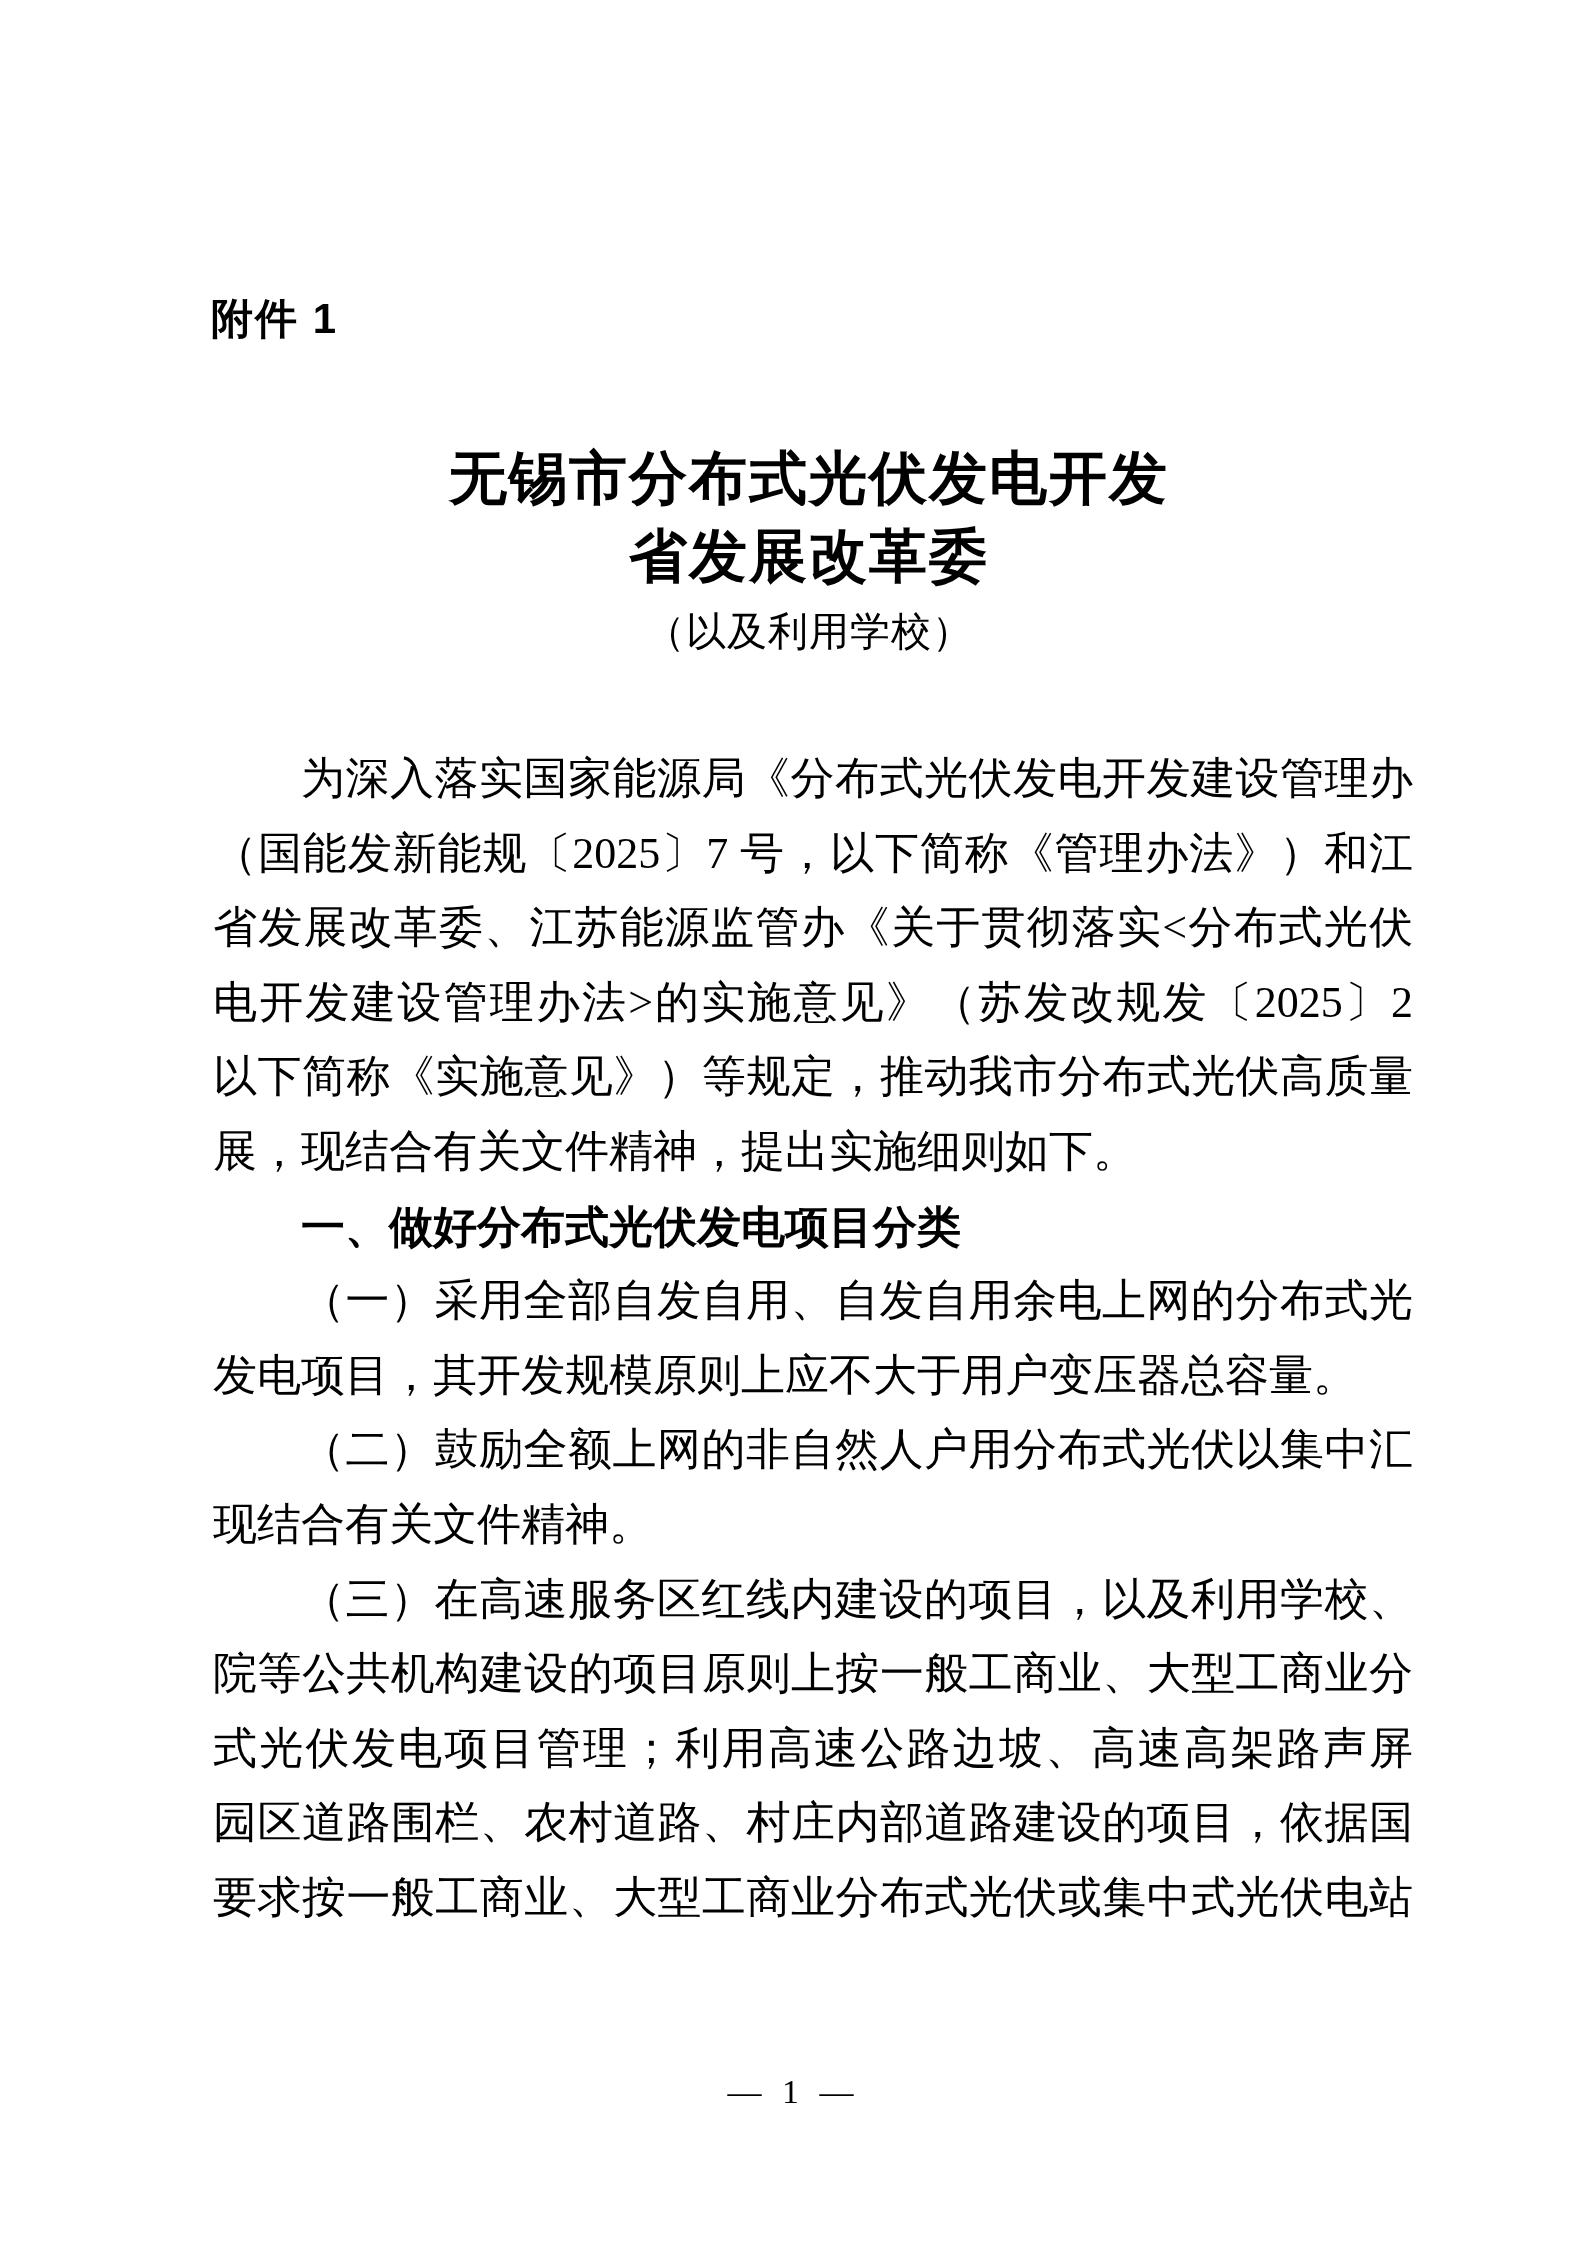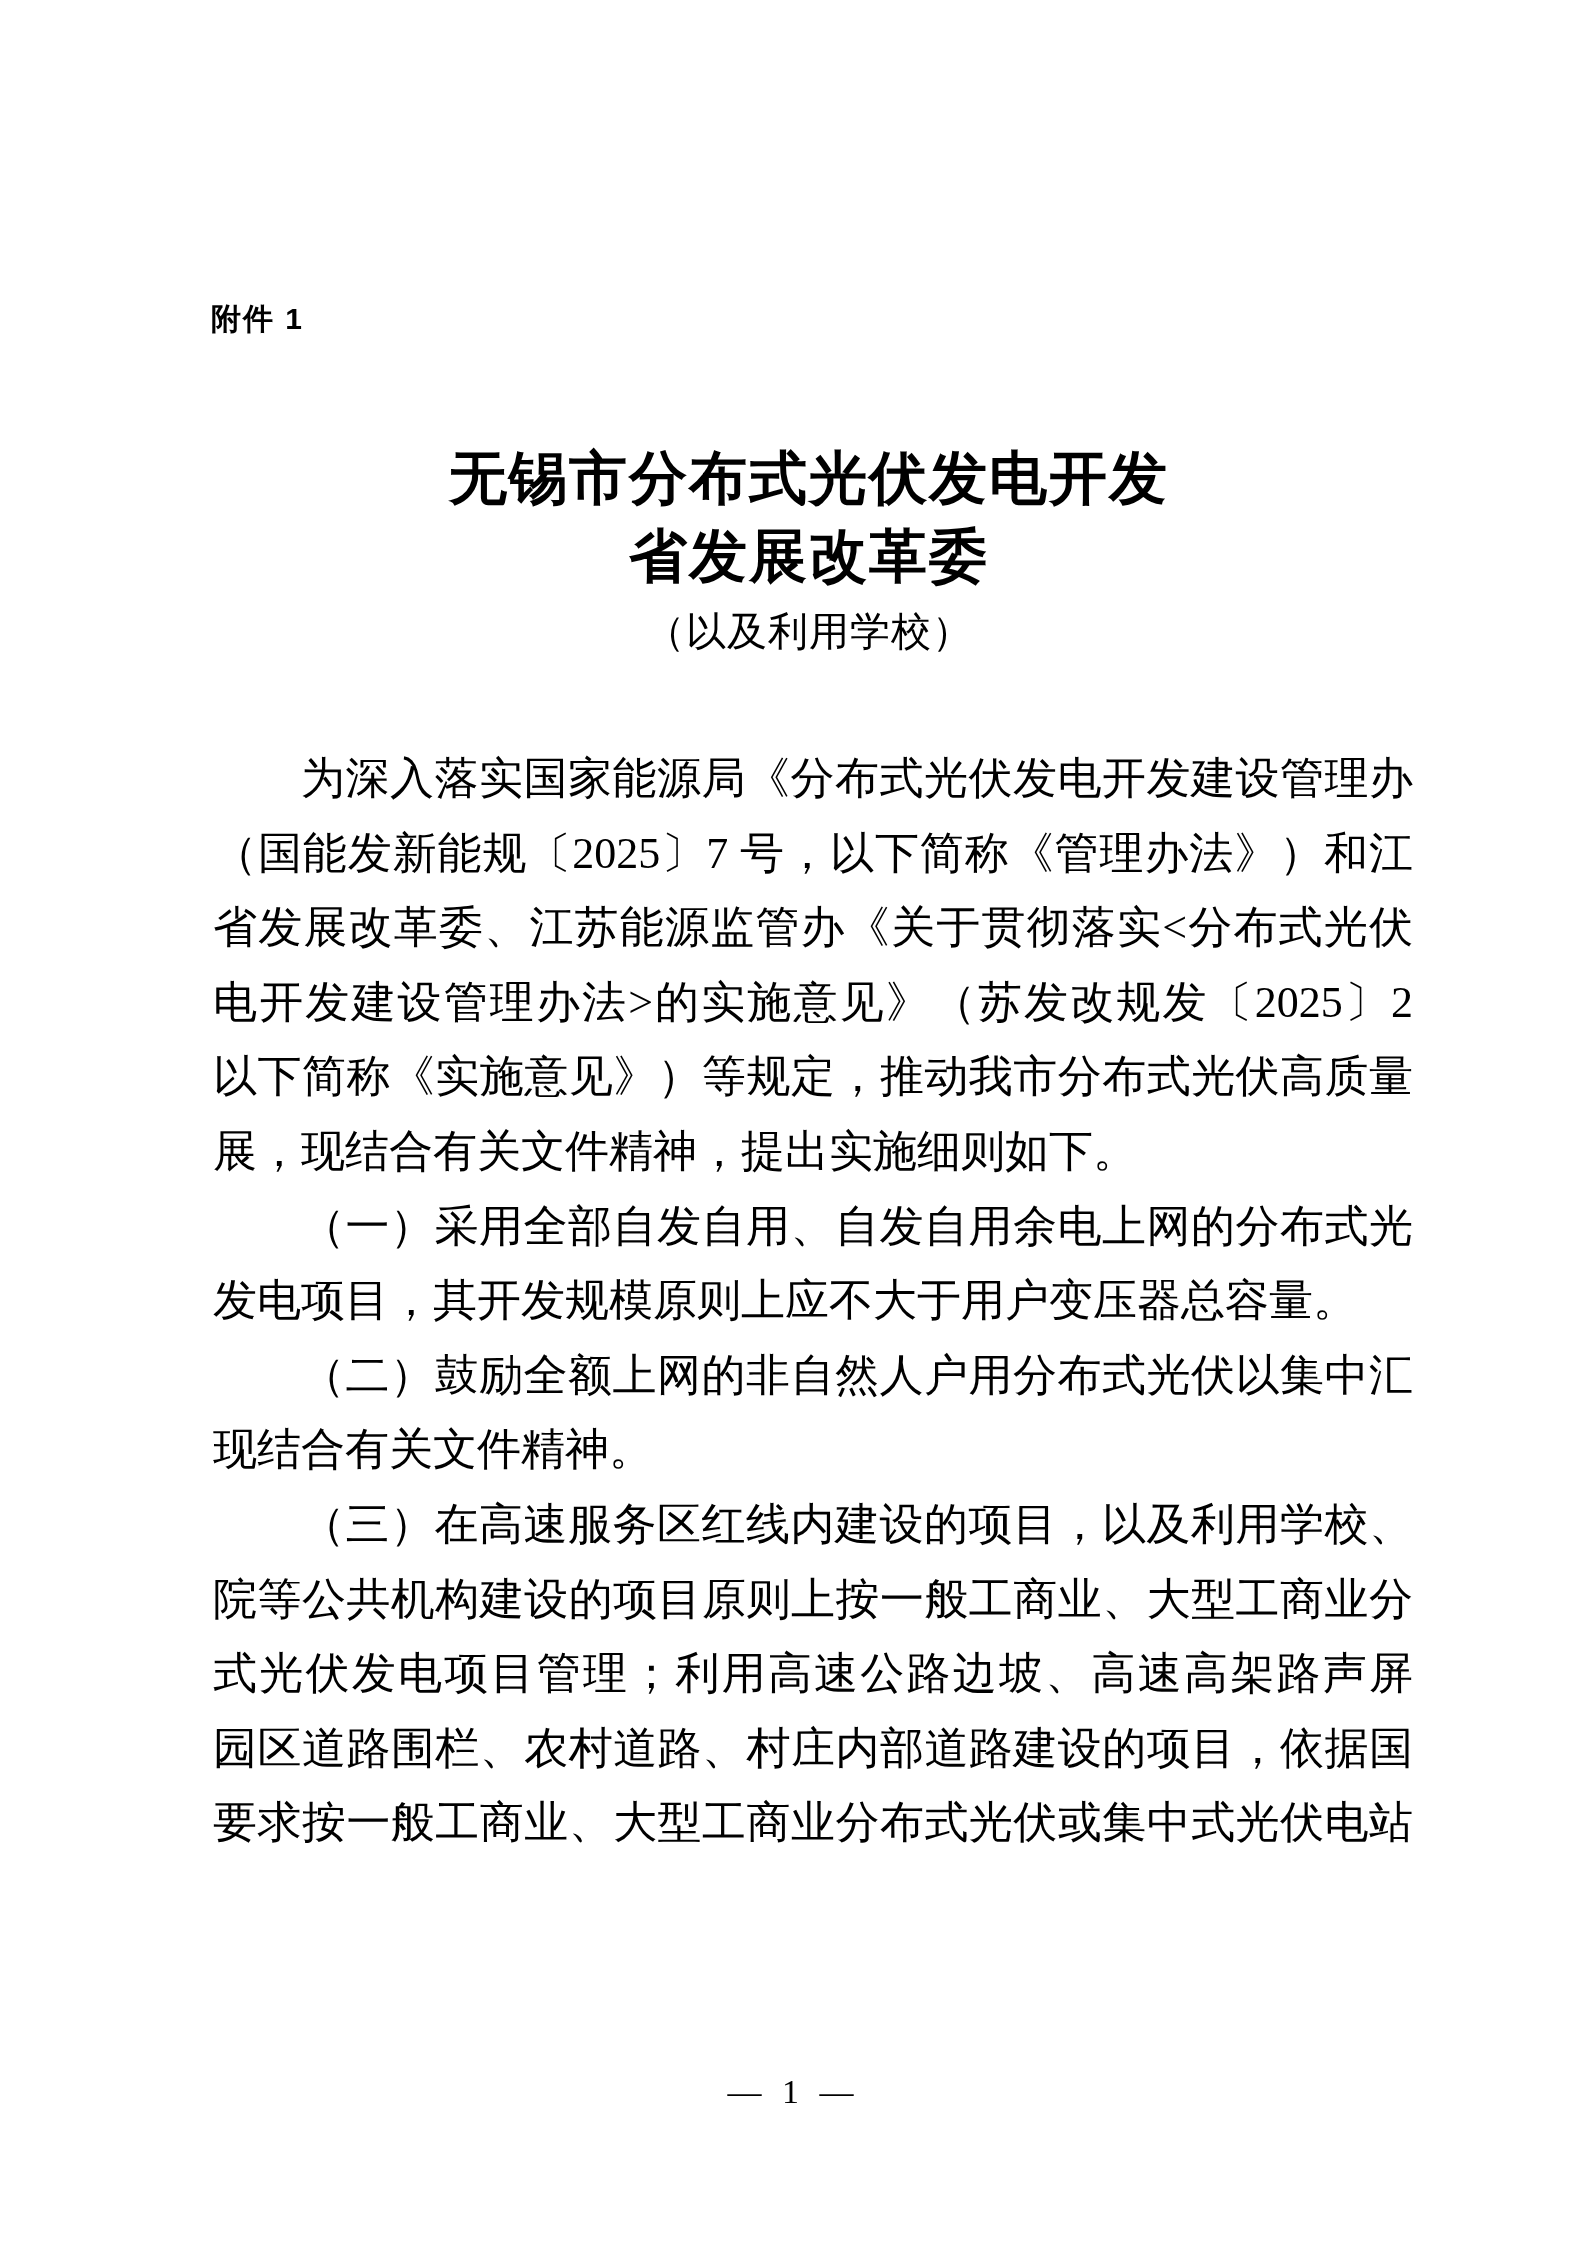--- a/index.html
+++ b/index.html
@@ -15,21 +15,21 @@
     color: #000000;
     font-family: "Liberation Serif", "DejaVu Serif", serif;
     overflow: hidden;
   }
   .attachment {
     position: absolute;
     left: 211px;
     top: 293px;
     font-family: "Liberation Sans", "DejaVu Sans", sans-serif;
     font-weight: bold;
-    font-size: 30px;
+    font-size: 42px;
     line-height: 52px;
     letter-spacing: 2px;
     white-space: pre;
   }
   .title-block {
     position: absolute;
     left: 194px;
     top: 440px;
     width: 1230px;
     text-align: center;
@@ -111,20 +111,21 @@
 
   <div class="subtitle">（以及利用学校）</div>
 
   <div class="doc-body" id="doc-body">
       <div class="line body-text indent justify">为深入落实国家能源局《分布式光伏发电开发建设管理办法》</div>
       <div class="line body-text justify">（国能发新能规〔2025〕7 号，以下简称《管理办法》）和江苏</div>
       <div class="line body-text justify">省发展改革委、江苏能源监管办《关于贯彻落实&lt;分布式光伏发</div>
       <div class="line body-text justify">电开发建设管理办法&gt;的实施意见》（苏发改规发〔2025〕2 号，</div>
       <div class="line body-text justify">以下简称《实施意见》）等规定，推动我市分布式光伏高质量发</div>
       <div class="line body-text">展，现结合有关文件精神，提出实施细则如下。</div>
+      <div class="line heading indent">一、做好分布式光伏发电项目分类</div>
       <div class="line body-text indent justify">（一）采用全部自发自用、自发自用余电上网的分布式光伏</div>
       <div class="line body-text">发电项目，其开发规模原则上应不大于用户变压器总容量。</div>
       <div class="line body-text indent justify">（二）鼓励全额上网的非自然人户用分布式光伏以集中汇流</div>
       <div class="line body-text">现结合有关文件精神。</div>
       <div class="line body-text indent justify">（三）在高速服务区红线内建设的项目，以及利用学校、医</div>
       <div class="line body-text justify">院等公共机构建设的项目原则上按一般工商业、大型工商业分布</div>
       <div class="line body-text justify">式光伏发电项目管理；利用高速公路边坡、高速高架路声屏障、</div>
       <div class="line body-text justify">园区道路围栏、农村道路、村庄内部道路建设的项目，依据国家</div>
       <div class="line body-text justify">要求按一般工商业、大型工商业分布式光伏或集中式光伏电站管</div>
     </div>

